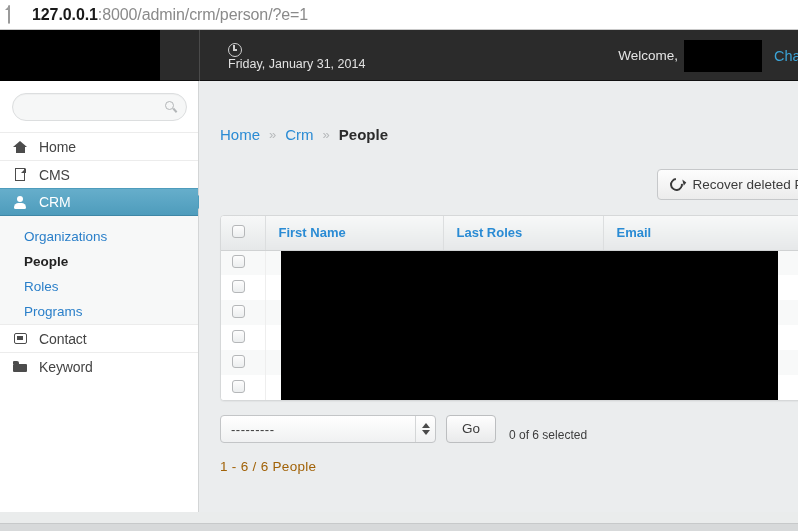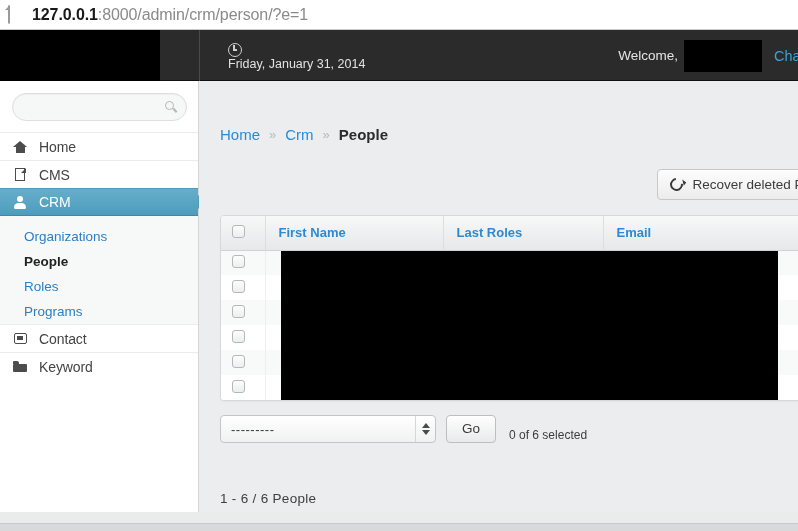--- a/index.html
+++ b/index.html
@@ -396,23 +396,22 @@
     color: #3b3b3b; font-size: 13.5px; cursor: pointer;
   }
   .sel-count {
     margin-left: 13px;
     font-size: 12px; color: #3d3d3d;
     white-space: nowrap;
     margin-top: 11px;
   }
   .pager {
     position: absolute; left: 21px; top: 378px;
-    font-size: 13.5px; color: #404040;
+    font-size: 13.5px; color: #a16207;
     letter-spacing: 0.3px;
-    margin-top: 32px;
   }
 
   
   .footer-light {
     position: absolute; left: 0; top: 482px;
     width: 798px; height: 11px;
     background: #eaecec;
   }
   .footer-gray {
     position: absolute; left: 0; top: 493px;

